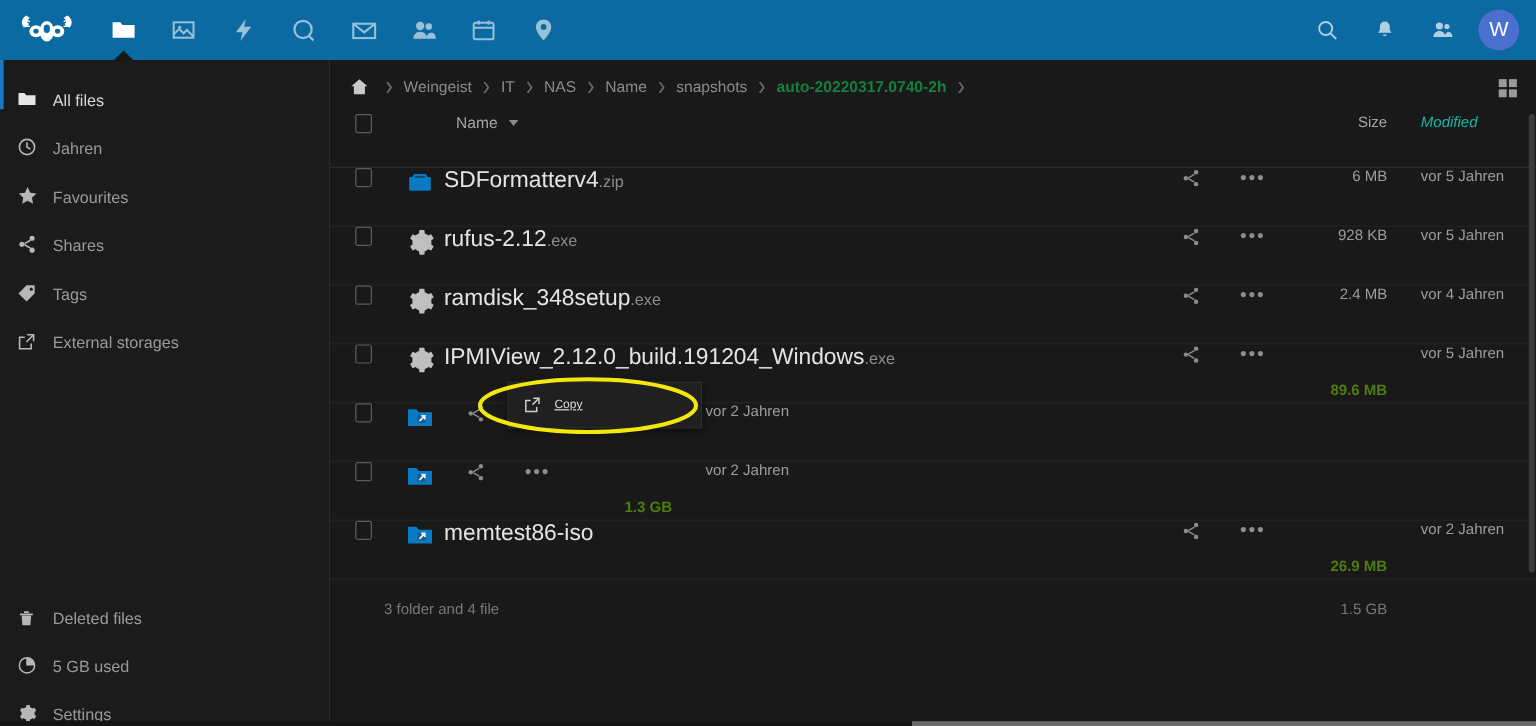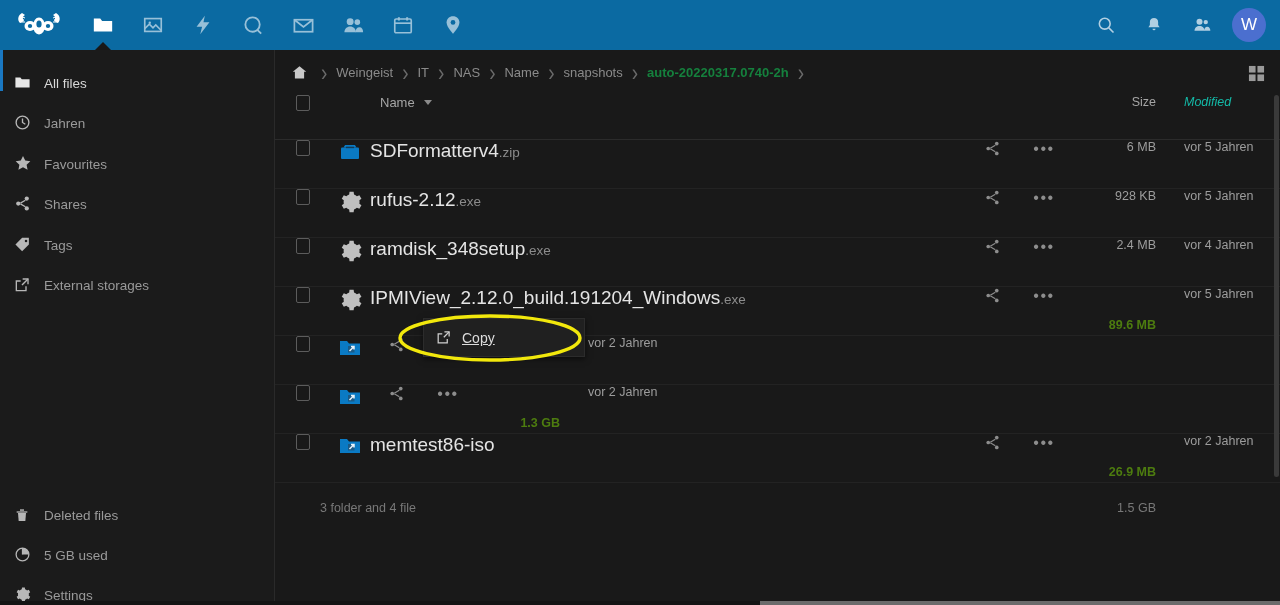--- a/index.html
+++ b/index.html
@@ -172,21 +172,21 @@
     background: #202020;
     border: 1px solid #2c2c2c;
     display: flex; align-items: center;
     z-index: 20;
     box-shadow: 0 2px 6px rgba(0,0,0,.55);
   }
   #ctx-menu .mi-icon {
     width: 38px; display: flex; align-items: center; justify-content: center;
     color: #cfcfcf;
   }
-  #ctx-menu .mi-label { font-size: 14px; color: #dcdcdc; text-decoration: underline; }
+  #ctx-menu .mi-label { font-size: 10px; color: #dcdcdc; text-decoration: underline; }
 
   
   #annot {
     position: absolute; left: 396px; top: 313px;
     width: 188px; height: 50px;
     z-index: 30; pointer-events: none;
   }
 
   
   #bottom-strip {

